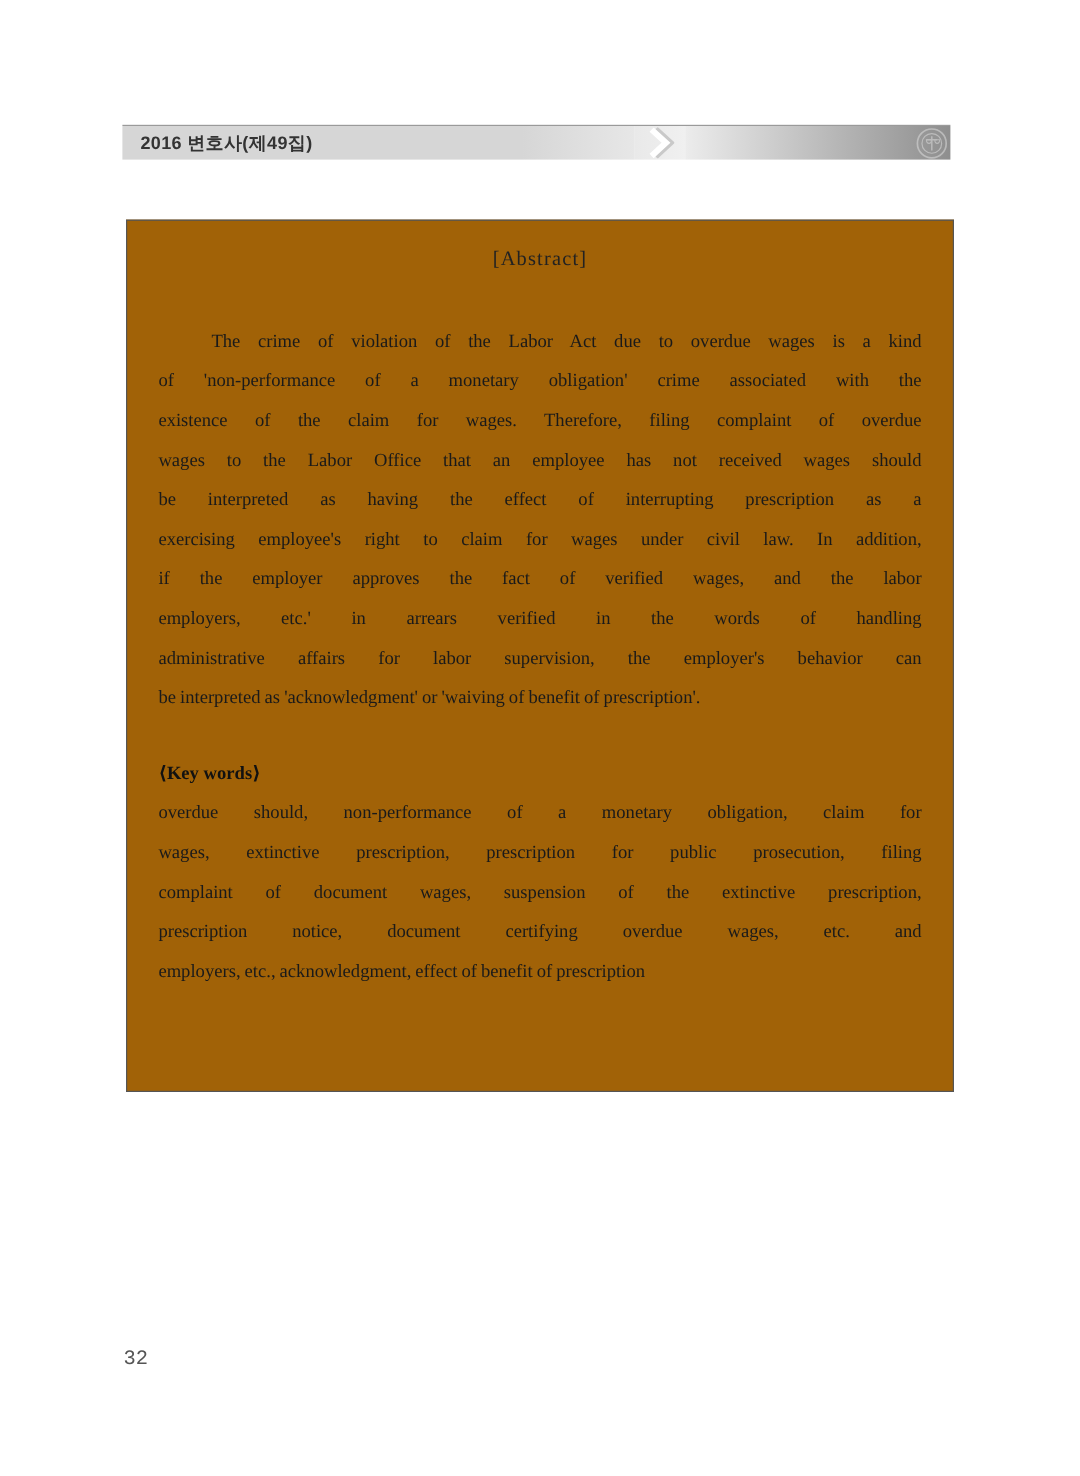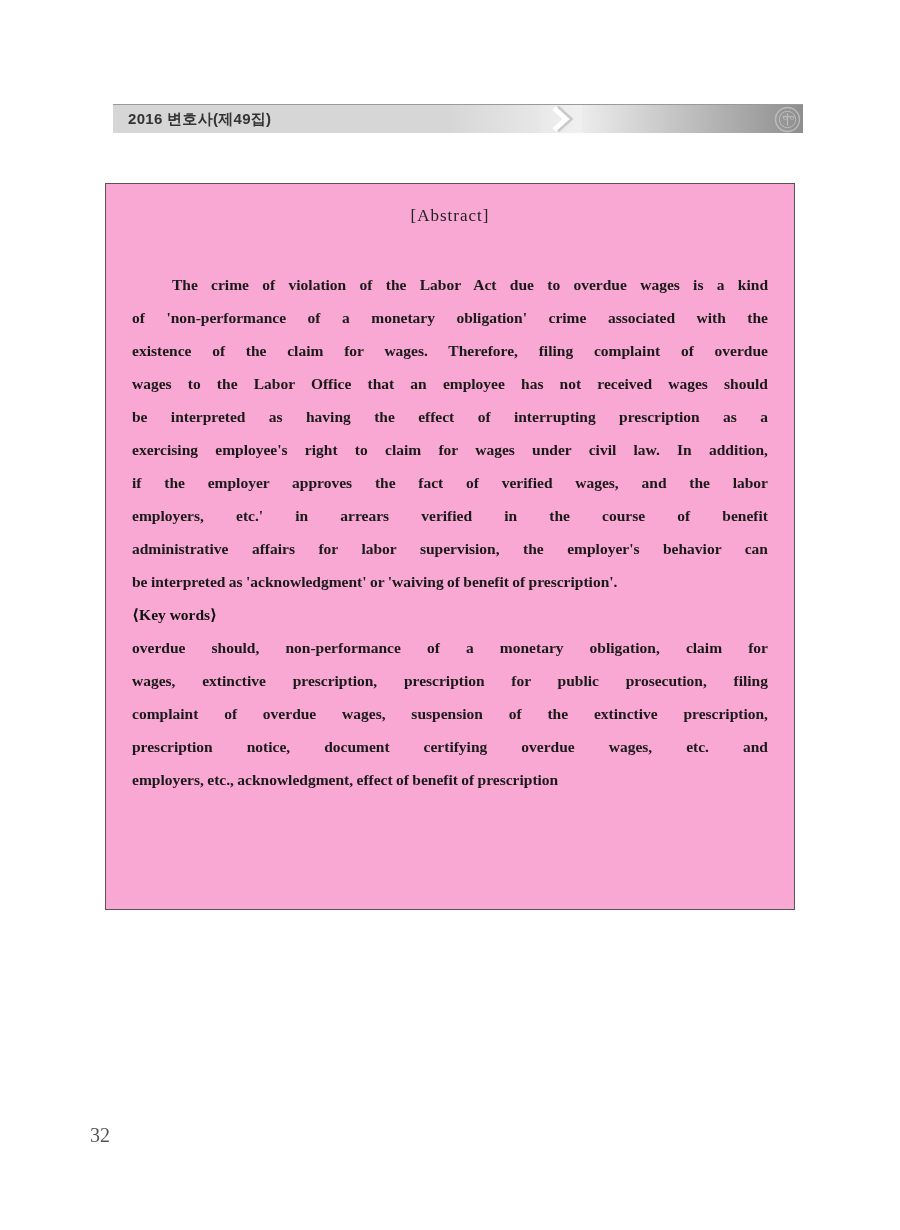--- a/index.html
+++ b/index.html
@@ -3,21 +3,21 @@
 <meta charset="utf-8">
 <style>
   html,body { margin:0; padding:0; background:#ffffff; }
   .page {
     position:relative; width:900px; height:1230px; background:#ffffff;
     overflow:hidden; font-family:"Liberation Serif","DejaVu Serif",serif;
   }
 
   
   .journal-header {
-    position:absolute; left:113px; top:104px; width:690px; height:29px;
+    position:absolute; left:102px; top:104px; width:690px; height:29px;
     display:flex; align-items:stretch; box-sizing:border-box;
     border-top:1px solid #9a9a9a;
   }
   .h-left {
     flex:0 0 412px;
     background:linear-gradient(to right,#d6d6d6 78%,#e7e7e7);
     display:flex; align-items:center; padding-left:15px;
   }
   .h-title {
     font-family:"Liberation Sans","DejaVu Sans",sans-serif;
@@ -32,45 +32,44 @@
   .h-right {
     flex:1 1 auto;
     background:linear-gradient(to right,#ececec,#8e8e8e);
     position:relative;
   }
   .emblem { position:absolute; right:2px; top:1px; opacity:0.55; }
 
   
   .abstract-box {
     position:absolute; left:105px; top:183px; width:690px; height:727px;
-    box-sizing:border-box; border:1.5px solid #555555; background:#f9a8d4;
+    box-sizing:border-box; border:1.5px solid #555555; background:#a16207;
     padding:22px 26px 0 26px;
   }
   .abs-title {
     margin:0; text-align:center; font-size:17px; font-weight:normal;
     color:#222222; letter-spacing:1px; line-height:20px;
   }
   .abs-body { margin-top:42px; }
   .line {
     font-size:15.5px; line-height:33px; color:#1a1a1a;
     text-align:justify; text-align-last:justify;
     word-spacing:-0.5px;
-    font-weight:bold;
   }
   .line.last { text-align-last:left; }
   .kw-heading {
-    font-size:15.5px; font-weight:bold;
+    margin-top:30px; font-size:15.5px; font-weight:bold;
     line-height:33px; color:#111111;
   }
 
   
   .page-number {
-    position:absolute; left:90px; top:1124px;
-    font-family:Liberation Serif, serif;
-    font-size:20px; color:#555555;
+    position:absolute; left:103px; top:1124px;
+    font-family:Liberation Mono, monospace;
+    font-size:17px; color:#555555;
   }
 </style>
 </head>
 <body>
 
 <div class="page">
 
   <div class="journal-header">
     <div class="h-left">
       <span class="h-title">2016 변호사(제49집)</span>
@@ -96,31 +95,31 @@
     <h2 class="abs-title">[Abstract]</h2>
 
     <div class="abs-body">
         <div class="line">&nbsp;&nbsp;&nbsp;The crime of violation of the Labor Act due to overdue wages is a kind</div>
         <div class="line">of 'non-performance of a monetary obligation' crime associated with the</div>
         <div class="line">existence of the claim for wages. Therefore, filing complaint of overdue</div>
         <div class="line">wages to the Labor Office that an employee has not received wages should</div>
         <div class="line">be interpreted as having the effect of interrupting prescription as a</div>
         <div class="line">exercising employee's right to claim for wages under civil law. In addition,</div>
         <div class="line">if the employer approves the fact of verified wages, and the labor</div>
-        <div class="line">employers, etc.' in arrears verified in the course of benefit</div>
+        <div class="line">employers, etc.' in arrears verified in the words of handling</div>
         <div class="line">administrative affairs for labor supervision, the employer's behavior can</div>
         <div class="line last">be interpreted as 'acknowledgment' or 'waiving of benefit of prescription'.</div>
       </div>
 
     <div class="kw-heading">⟨Key words⟩</div>
 
     <div class="kw-body">
         <div class="line">overdue should, non-performance of a monetary obligation, claim for</div>
         <div class="line">wages, extinctive prescription, prescription for public prosecution, filing</div>
-        <div class="line">complaint of overdue wages, suspension of the extinctive prescription,</div>
+        <div class="line">complaint of document wages, suspension of the extinctive prescription,</div>
         <div class="line">prescription notice, document certifying overdue wages, etc. and</div>
         <div class="line last">employers, etc., acknowledgment, effect of benefit of prescription</div>
       </div>
   </section>
 
   <span class="page-number">32</span>
 
 </div>
 
 </body></html>

